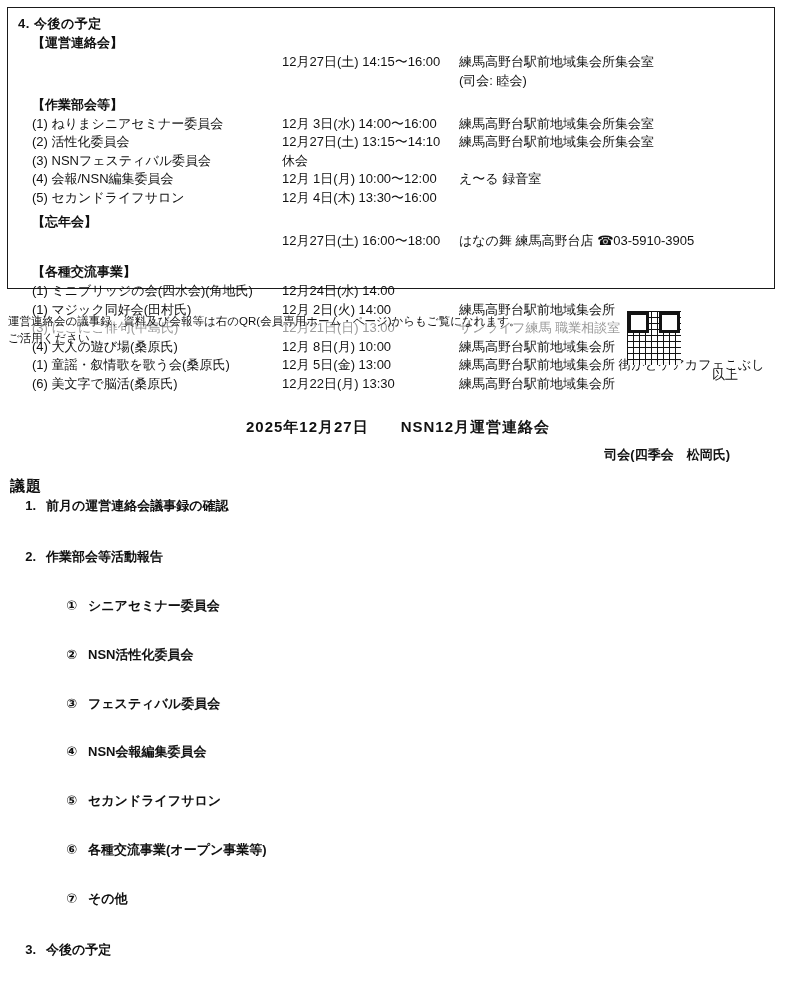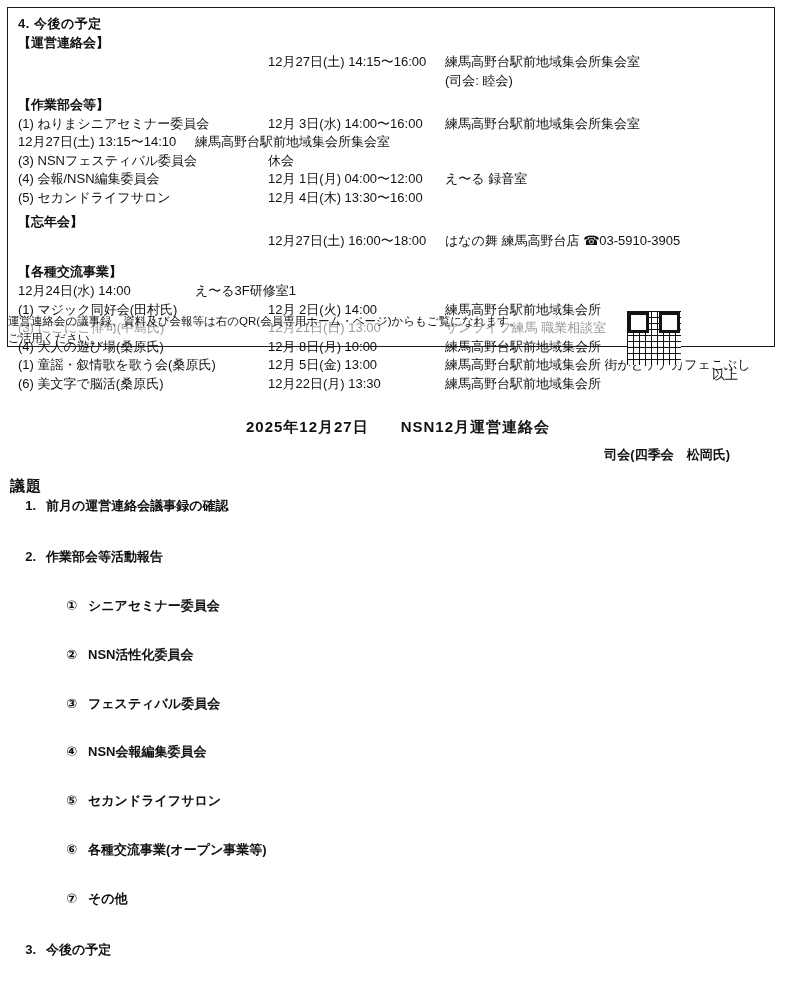--- a/index.html
+++ b/index.html
@@ -15,21 +15,21 @@
     color: #111111;
     overflow: hidden;
   }
 
   
   .box {
     position: absolute;
     left: 7px;
     top: 7px;
     width: 768px;
-    height: 340px;
+    height: 282px;
     border: 1px solid #1a1a1a;
     box-sizing: border-box;
     padding: 8px 10px 0 10px;
   }
 
   .sec-title {
     font-size: 13px;
     font-weight: bold;
     letter-spacing: 0.5px;
     margin: 0 0 2px 0;
@@ -67,21 +67,21 @@
     flex: 1 1 auto;
   }
   .row.faded,
   .row.faded .c-when,
   .row.faded .c-where {
     color: #9a9a9a;
     align-items: flex-end;
   }
 
   .indentblock {
-    margin-left: 0px;
+    margin-left: 14px;
   }
 
   .spacer-sm { height: 6px; }
   .spacer-md { height: 13px; }
 
   .note {
     position: absolute;
     left: 8px;
     top: 313px;
     width: 600px;
@@ -198,31 +198,32 @@
       <div class="spacer-sm"></div>
       <div class="indentblock">
         <div class="grp-head">【作業部会等】</div>
         <div class="rows">
           <div class="row">
             <span class="c-label">(1) ねりまシニアセミナー委員会</span>
             <span class="c-when">12月 3日(水) 14:00〜16:00</span>
             <span class="c-where">練馬高野台駅前地域集会所集会室</span>
           </div>
           <div class="row">
+            <span class="c-label">(2) 活性化委員会</span>
             <span class="c-when">12月27日(土) 13:15〜14:10</span>
             <span class="c-where">練馬高野台駅前地域集会所集会室</span>
           </div>
           <div class="row">
             <span class="c-label">(3) NSNフェスティバル委員会</span>
             <span class="c-when">休会</span>
             <span class="c-where"></span>
           </div>
           <div class="row">
             <span class="c-label">(4) 会報/NSN編集委員会</span>
-            <span class="c-when">12月 1日(月) 04:00〜12:00</span>
+            <span class="c-when">12月 1日(月) 10:00〜12:00</span>
             <span class="c-where">え〜る 録音室</span>
           </div>
           <div class="row">
             <span class="c-label">(5) セカンドライフサロン</span>
             <span class="c-when">12月 4日(木) 13:30〜16:00</span>
           </div>
         </div>
       </div>
       <div class="spacer-sm"></div>
       <div class="indentblock">
@@ -233,22 +234,22 @@
             <span class="c-when">12月27日(土) 16:00〜18:00</span>
             <span class="c-where">はなの舞 練馬高野台店 ☎03-5910-3905</span>
           </div>
         </div>
       </div>
       <div class="spacer-md"></div>
       <div class="indentblock">
         <div class="grp-head">【各種交流事業】</div>
         <div class="rows">
           <div class="row">
+            <span class="c-label">(1) ミニブリッジの会(四水会)(角地氏)</span>
             <span class="c-when">12月24日(水) 14:00</span>
-            <span class="c-where">え〜る3F研修室1</span>
           </div>
           <div class="row">
             <span class="c-label">(1) マジック同好会(田村氏)</span>
             <span class="c-when">12月 2日(火) 14:00</span>
             <span class="c-where">練馬高野台駅前地域集会所</span>
           </div>
           <div class="row faded">
             <span class="c-label">(3) にこにこ俳句(中島氏)</span>
             <span class="c-when">12月21日(日) 13:00</span>
             <span class="c-where">サンライフ練馬 職業相談室</span>

